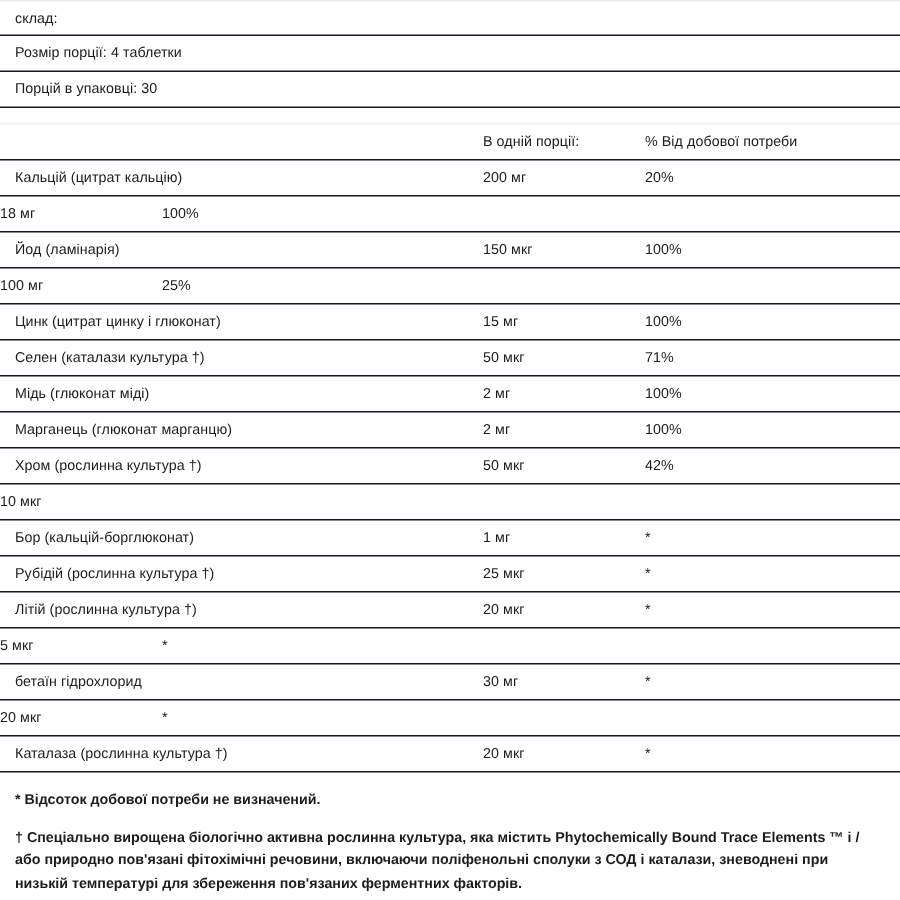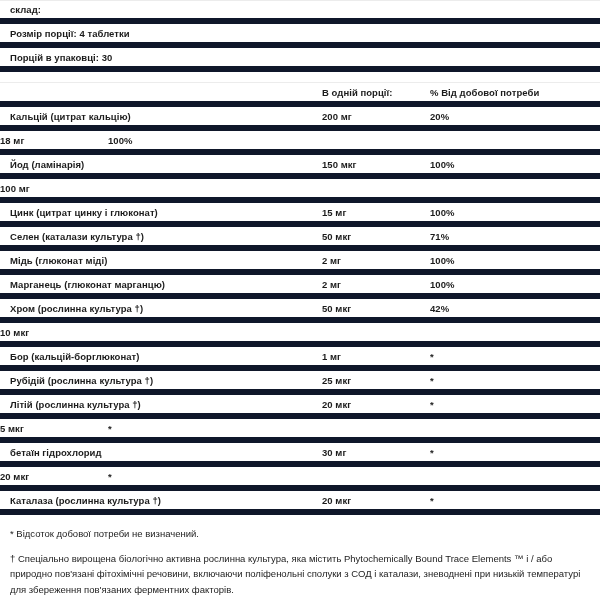--- a/index.html
+++ b/index.html
@@ -15,24 +15,24 @@
     overflow: hidden;
   }
   .panel {
     width: 600px;
     box-sizing: border-box;
   }
   .row {
     display: flex;
     align-items: center;
     height: 24px;
-    border-bottom: 6px solid #0f172a;
+    border-bottom: 1px solid #0f172a;
     box-sizing: border-box;
     font-size: 9.5px;
-    font-weight: bold;
+    font-weight: normal;
     letter-spacing: 0.05px;
   }
   .row.first {
     border-top: 1px solid #ececec;
   }
   .c-name {
     width: 322px;
     padding-left: 10px;
     box-sizing: border-box;
     white-space: nowrap;
@@ -50,21 +50,21 @@
   .header-row .c-name {
     
   }
   .spacer-row {
     height: 11px;
     border-bottom: 1px solid #ececec;
     box-sizing: border-box;
   }
   .note {
     font-size: 9.5px;
-    font-weight: normal;
+    font-weight: bold;
     padding: 0 10px;
     line-height: 15.5px;
     box-sizing: border-box;
   }
   .note-star {
     padding-top: 11px;
     padding-bottom: 9px;
   }
   .note-dagger {
     padding-bottom: 10px;
@@ -112,20 +112,21 @@
         <div class="c-amount">18 мг</div>
         <div class="c-dv">100%</div>
       </div>
       <div class="row">
         <div class="c-name">Йод (ламінарія)</div>
         <div class="c-amount">150 мкг</div>
         <div class="c-dv">100%</div>
       </div>
       <div class="row">
         <div class="c-amount">100 мг</div>
+        <div class="c-dv">25%</div>
       </div>
       <div class="row">
         <div class="c-name">Цинк (цитрат цинку і глюконат)</div>
         <div class="c-amount">15 мг</div>
         <div class="c-dv">100%</div>
       </div>
       <div class="row">
         <div class="c-name">Селен (каталази культура †)</div>
         <div class="c-amount">50 мкг</div>
         <div class="c-dv">71%</div>

